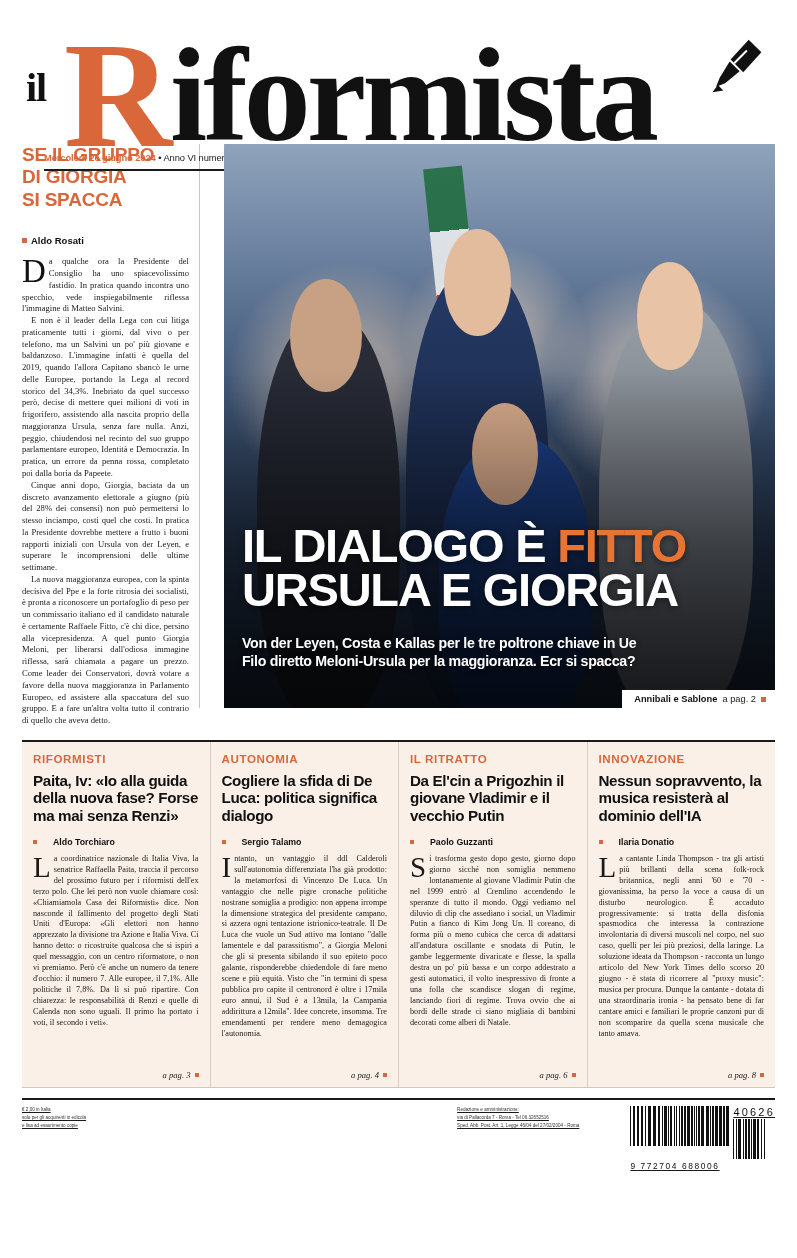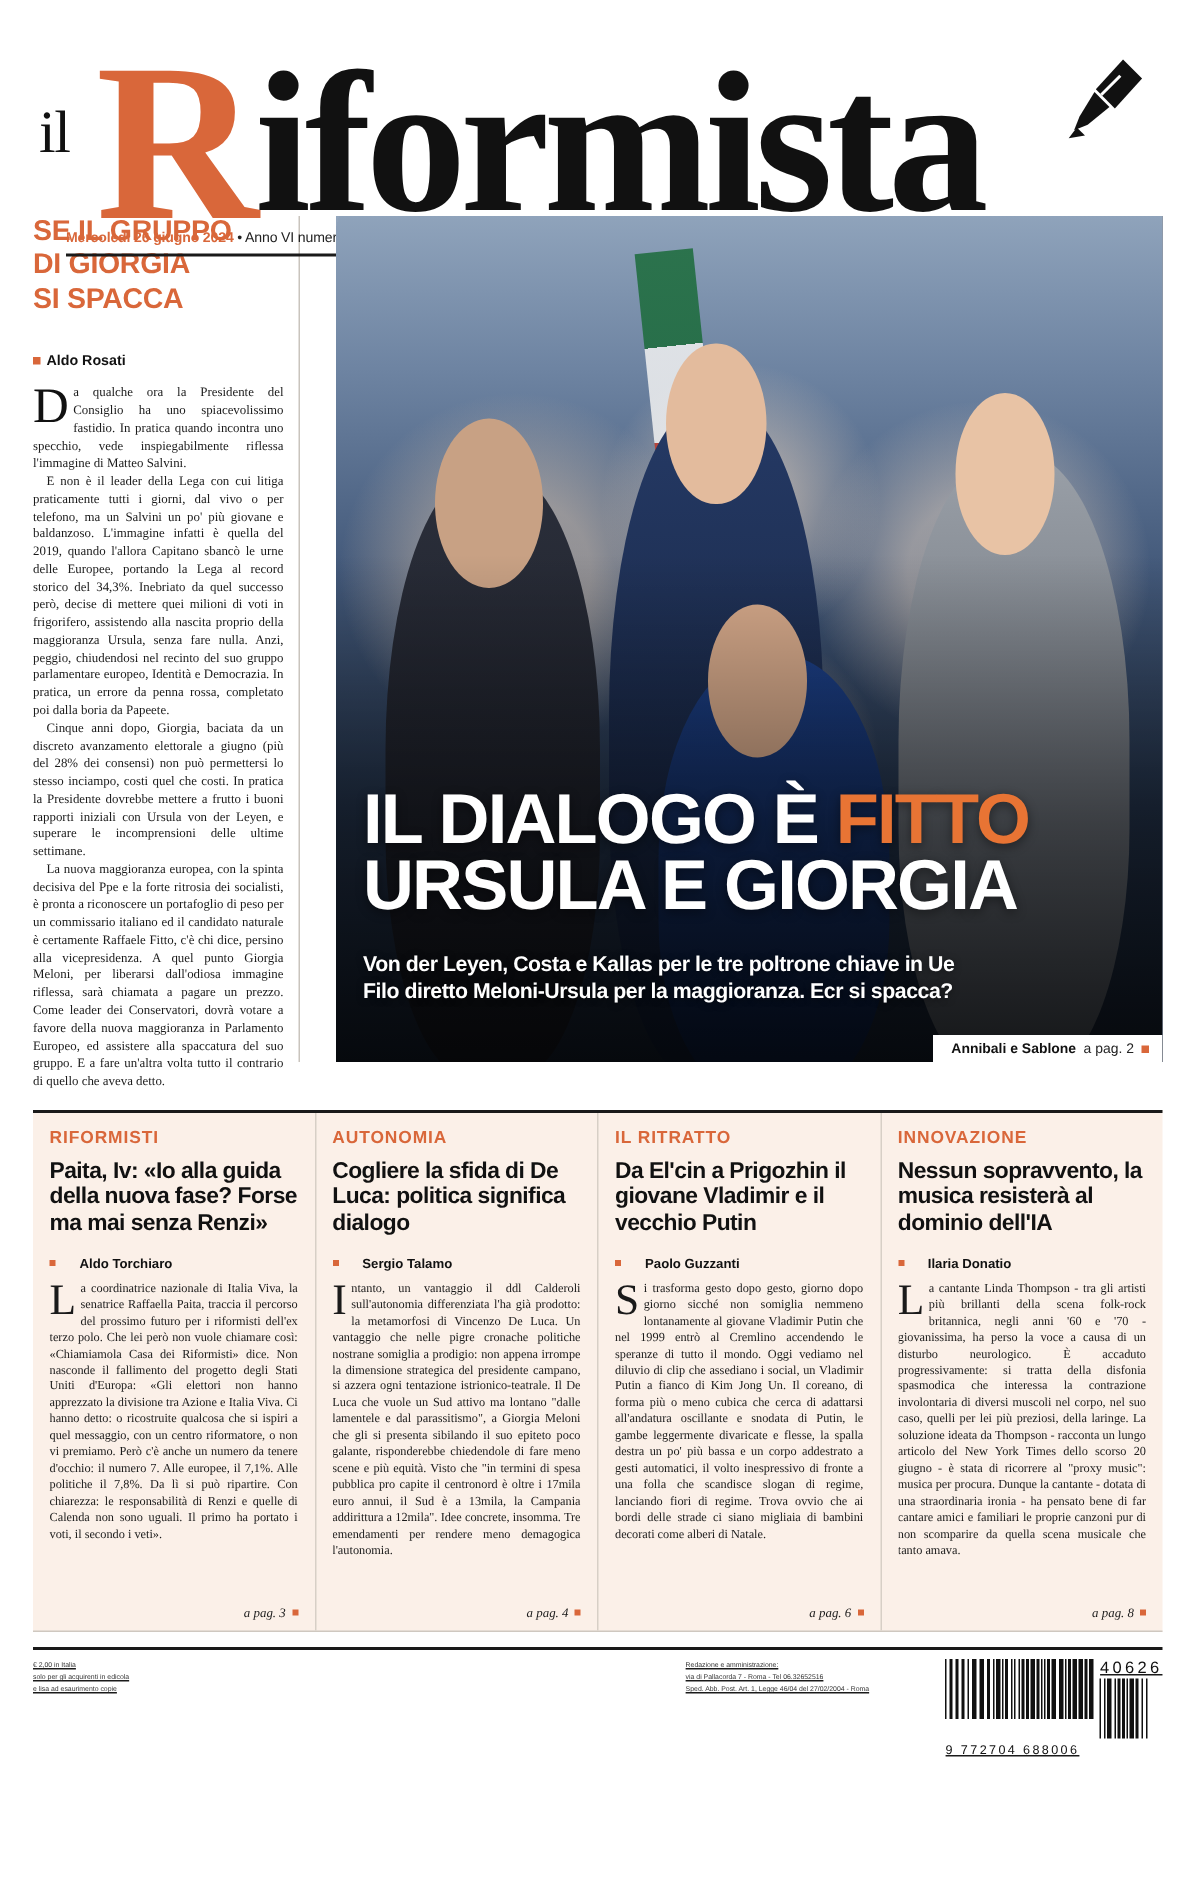--- a/index.html
+++ b/index.html
@@ -32,21 +32,21 @@
   }
   .logo-wrap {
     position: relative;
     display: block;
     height: 112px;
     line-height: 1;
     white-space: nowrap;
   }
   .logo-il {
     font-family: "Liberation Serif", serif;
-    font-weight: normal;
+    font-weight: bold;
     font-size: 40px;
     color: #111;
     position: absolute;
     left: 4px;
     top: 36px;
     letter-spacing: -1px;
   }
   .logo-R {
     font-family: "Liberation Serif", serif;
     font-weight: bold;

